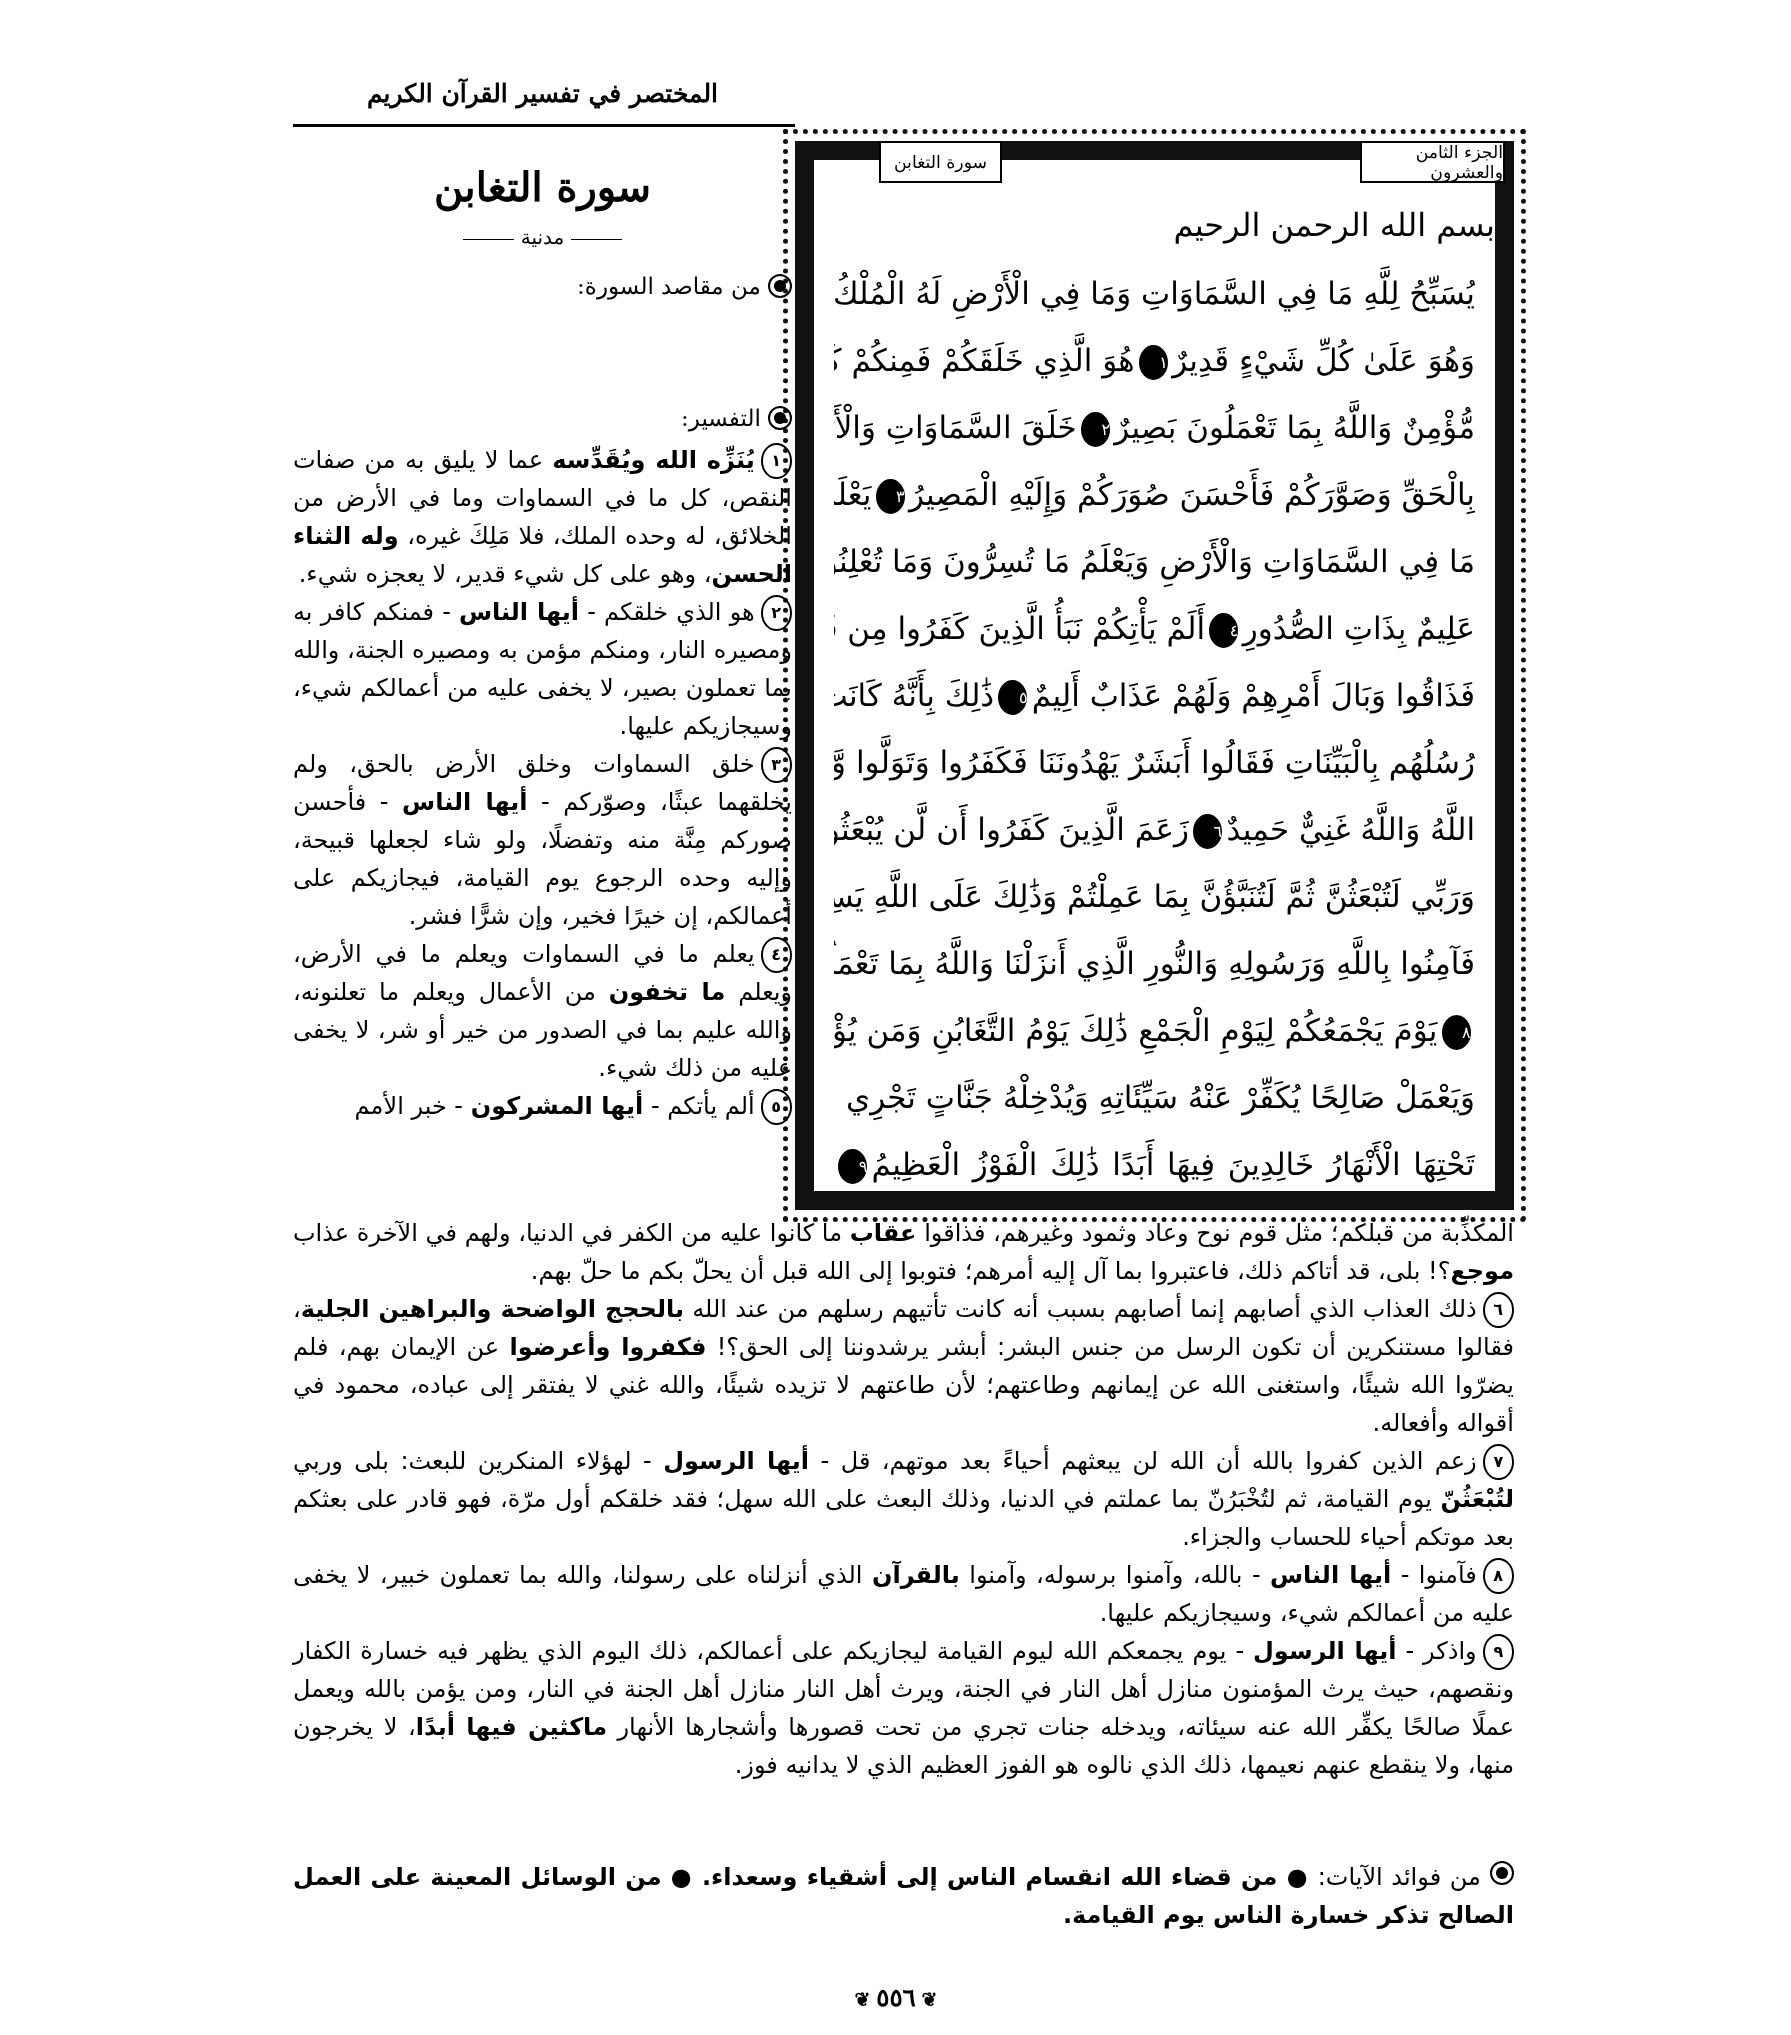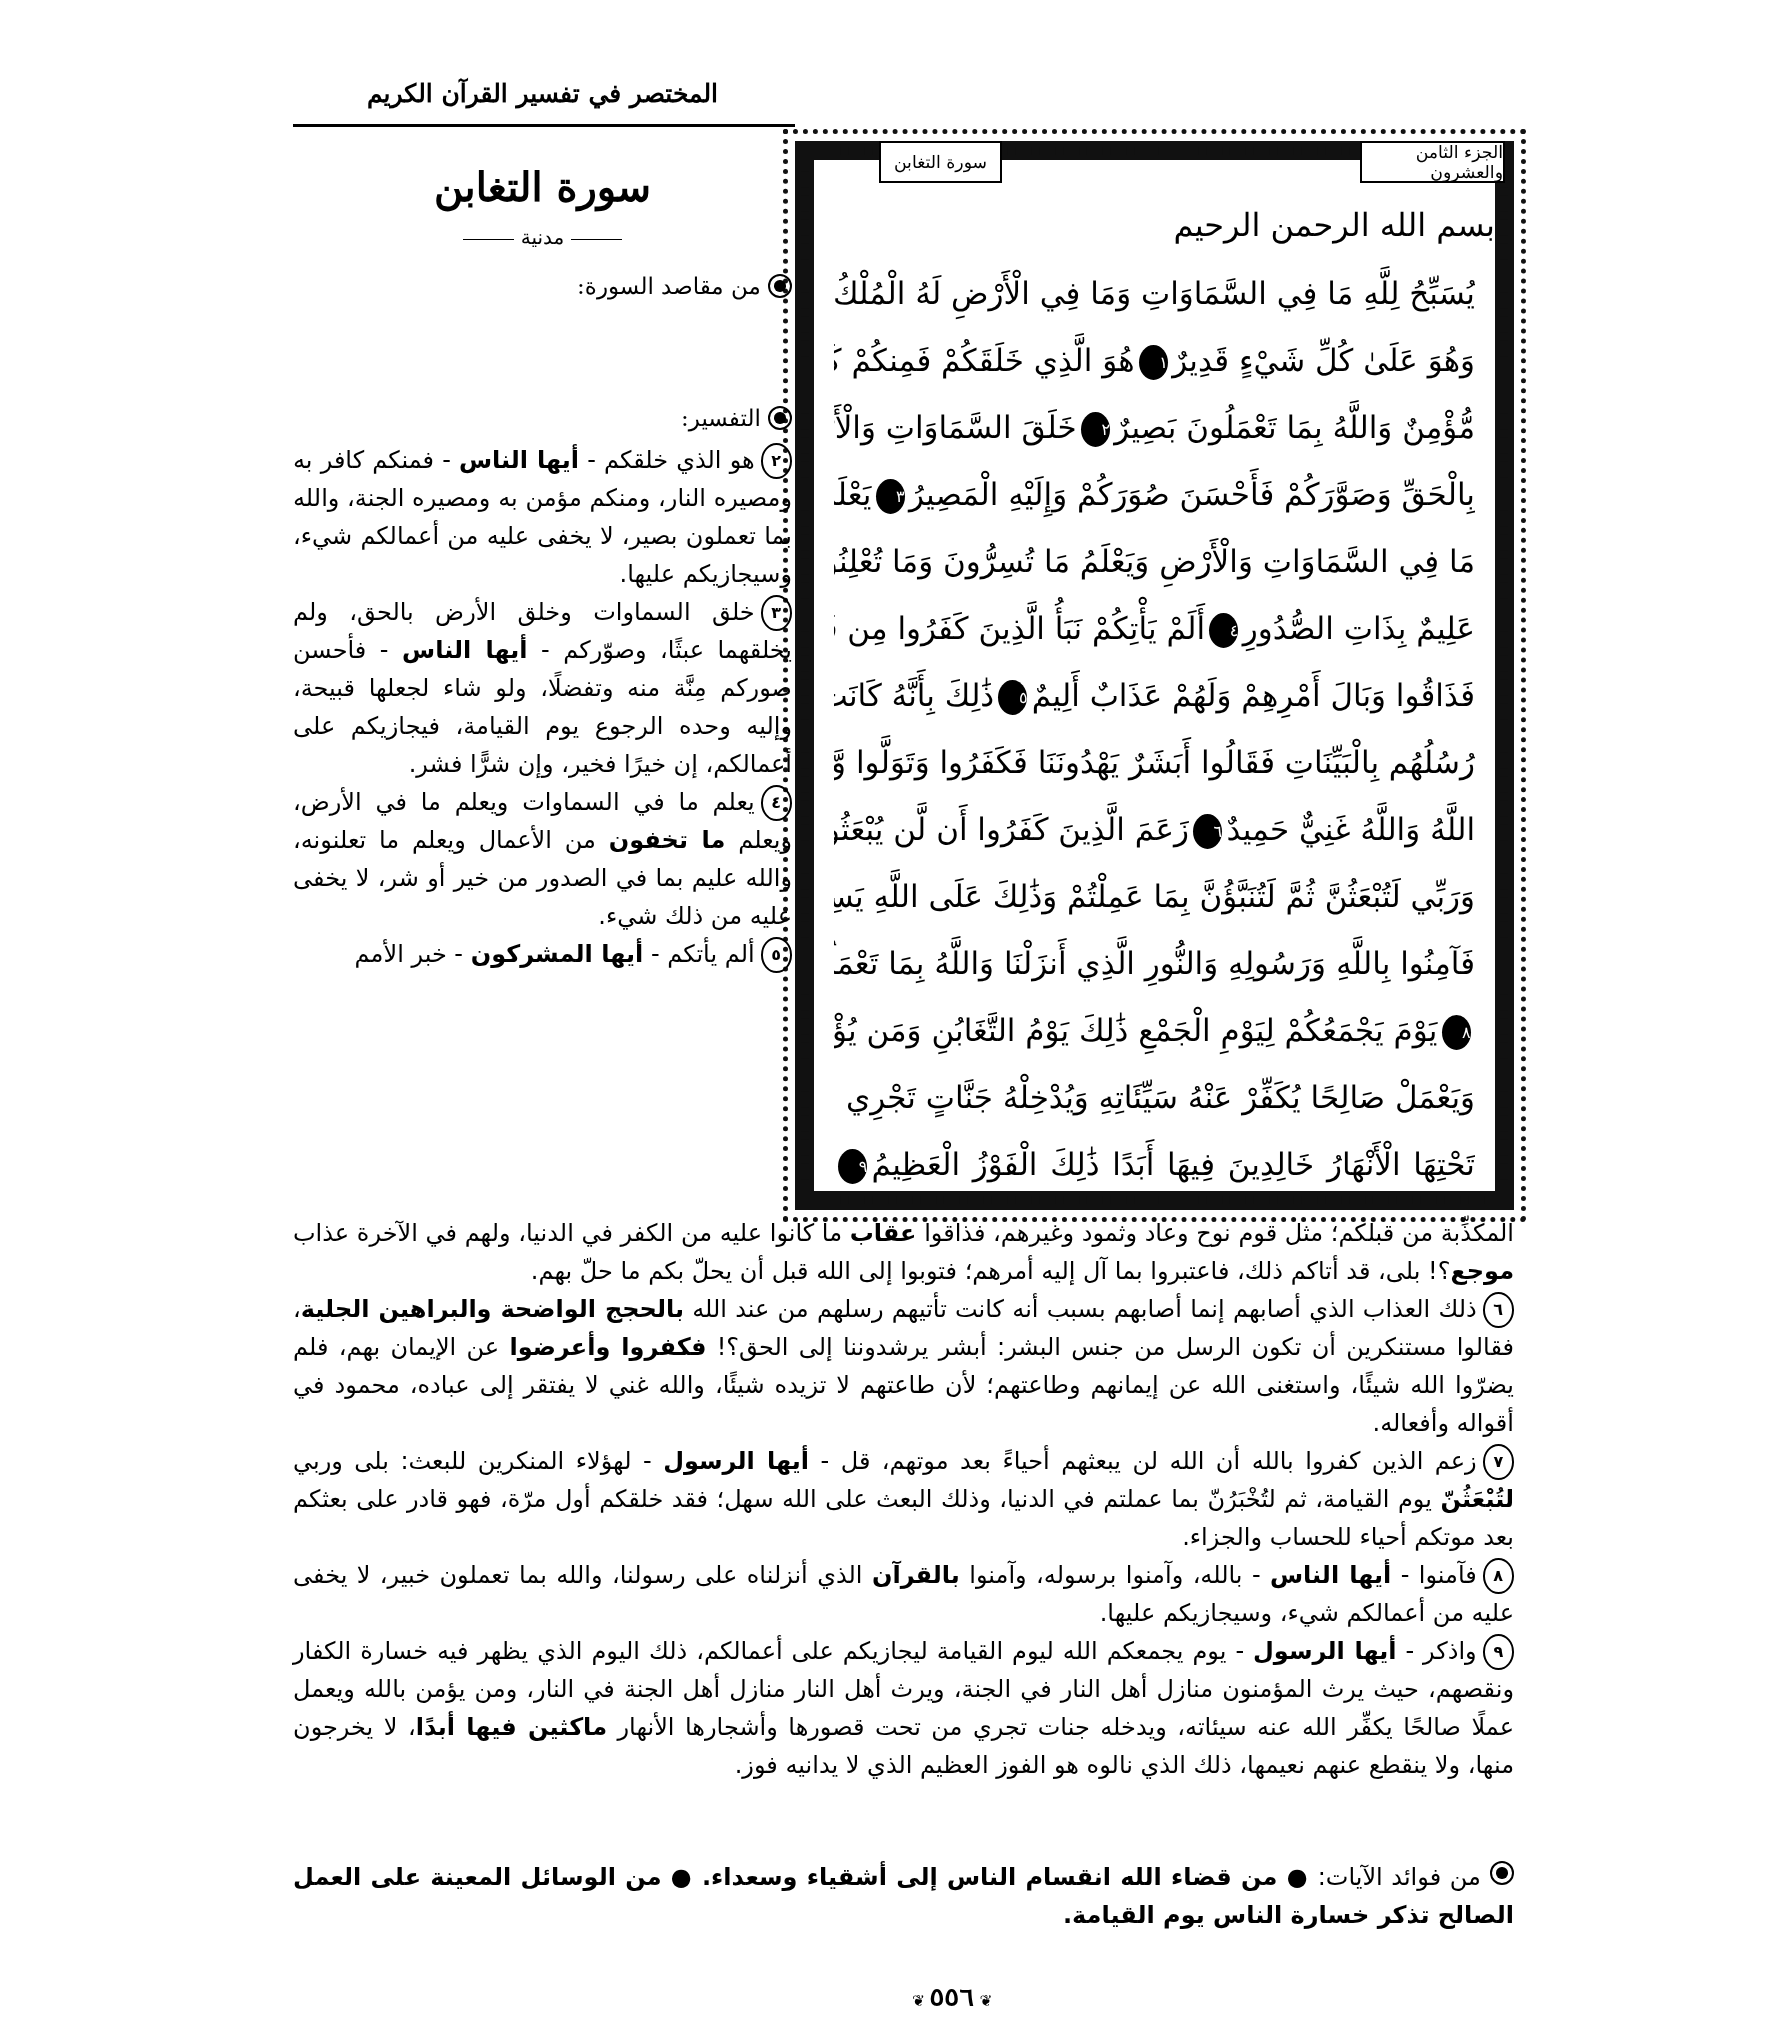--- a/index.html
+++ b/index.html
@@ -80,22 +80,22 @@
   .n { font-weight: normal; }
 
   #maqasid-block { left: 293px; top: 273px; width: 499px; }
   #tafsir-label { left: 293px; top: 405px; width: 499px; }
   #tafsir-col { left: 293px; top: 441px; width: 499px; }
 
   #tafsir-full { left: 293px; top: 1214px; width: 1221px; }
 
   #fawaid { left: 293px; top: 1858px; width: 1221px; }
   #page-number {
-    left: 795px; top: 1983px; width: 202px; 
-    font-family: Liberation Mono, monospace; font-size: 24.6px; font-weight: bold;
+    left: 795px; top: 1983px; width: 202px; text-align: center;
+    font-family: Liberation Serif, serif; font-size: 24.6px; font-weight: bold;
   }
   #page-number .flourish { font-size: 19px; margin: 0 5.8px; }
 </style>
 </head>
 <body>
 
 <div id="running-header" class="abs">المختصر في تفسير القرآن الكريم</div>
 <div id="header-rule" class="abs"></div>
 
 <div id="quran-frame" class="abs">
@@ -131,20 +131,21 @@
     <span>من مقاصد السورة:</span>
   </div>
 </div>
 
 <div id="tafsir-label" class="abs section-label">
   <span class="orn"></span>
   <span>التفسير:</span>
 </div>
 
 <div id="tafsir-col" class="abs col-text">
+    <div><span class="badge">١</span><span class="b">يُنَزِّه الله ويُقَدِّسه</span><span class="n"> عما لا يليق به من صفات النقص، كل ما في السماوات وما في الأرض من الخلائق، له وحده الملك، فلا مَلِكَ غيره، </span><span class="b">وله الثناء الحسن</span><span class="n">، وهو على كل شيء قدير، لا يعجزه شيء.</span></div>
     <div><span class="badge">٢</span><span class="n">هو الذي خلقكم - </span><span class="b">أيها الناس</span><span class="n"> - فمنكم كافر به ومصيره النار، ومنكم مؤمن به ومصيره الجنة، والله بما تعملون بصير، لا يخفى عليه من أعمالكم شيء، وسيجازيكم عليها.</span></div>
     <div><span class="badge">٣</span><span class="n">خلق السماوات وخلق الأرض بالحق، ولم يخلقهما عبثًا، وصوّركم - </span><span class="b">أيها الناس</span><span class="n"> - فأحسن صوركم مِنَّة منه وتفضلًا، ولو شاء لجعلها قبيحة، وإليه وحده الرجوع يوم القيامة، فيجازيكم على أعمالكم، إن خيرًا فخير، وإن شرًّا فشر.</span></div>
     <div><span class="badge">٤</span><span class="n">يعلم ما في السماوات ويعلم ما في الأرض، ويعلم </span><span class="b">ما تخفون</span><span class="n"> من الأعمال ويعلم ما تعلنونه، والله عليم بما في الصدور من خير أو شر، لا يخفى عليه من ذلك شيء.</span></div>
     <div><span class="badge">٥</span><span class="n">ألم يأتكم - </span><span class="b">أيها المشركون</span><span class="n"> - خبر الأمم</span></div>
   </div>
 <div id="tafsir-full" class="abs col-text">
     <div><span class="n">المكذِّبة من قبلكم؛ مثل قوم نوح وعاد وثمود وغيرهم، فذاقوا </span><span class="b">عقاب</span><span class="n"> ما كانوا عليه من الكفر في الدنيا، ولهم في الآخرة عذاب </span><span class="b">موجع</span><span class="n">؟! بلى، قد أتاكم ذلك، فاعتبروا بما آل إليه أمرهم؛ فتوبوا إلى الله قبل أن يحلّ بكم ما حلّ بهم.</span></div>
     <div><span class="badge">٦</span><span class="n">ذلك العذاب الذي أصابهم إنما أصابهم بسبب أنه كانت تأتيهم رسلهم من عند الله </span><span class="b">بالحجج الواضحة والبراهين الجلية</span><span class="n">، فقالوا مستنكرين أن تكون الرسل من جنس البشر: أبشر يرشدوننا إلى الحق؟! </span><span class="b">فكفروا وأعرضوا</span><span class="n"> عن الإيمان بهم، فلم يضرّوا الله شيئًا، واستغنى الله عن إيمانهم وطاعتهم؛ لأن طاعتهم لا تزيده شيئًا، والله غني لا يفتقر إلى عباده، محمود في أقواله وأفعاله.</span></div>
     <div><span class="badge">٧</span><span class="n">زعم الذين كفروا بالله أن الله لن يبعثهم أحياءً بعد موتهم، قل - </span><span class="b">أيها الرسول</span><span class="n"> - لهؤلاء المنكرين للبعث: بلى وربي </span><span class="b">لتُبْعَثُنّ</span><span class="n"> يوم القيامة، ثم لتُخْبَرُنّ بما عملتم في الدنيا، وذلك البعث على الله سهل؛ فقد خلقكم أول مرّة، فهو قادر على بعثكم بعد موتكم أحياء للحساب والجزاء.</span></div>
     <div><span class="badge">٨</span><span class="n">فآمنوا - </span><span class="b">أيها الناس</span><span class="n"> - بالله، وآمنوا برسوله، وآمنوا </span><span class="b">بالقرآن</span><span class="n"> الذي أنزلناه على رسولنا، والله بما تعملون خبير، لا يخفى عليه من أعمالكم شيء، وسيجازيكم عليها.</span></div>

